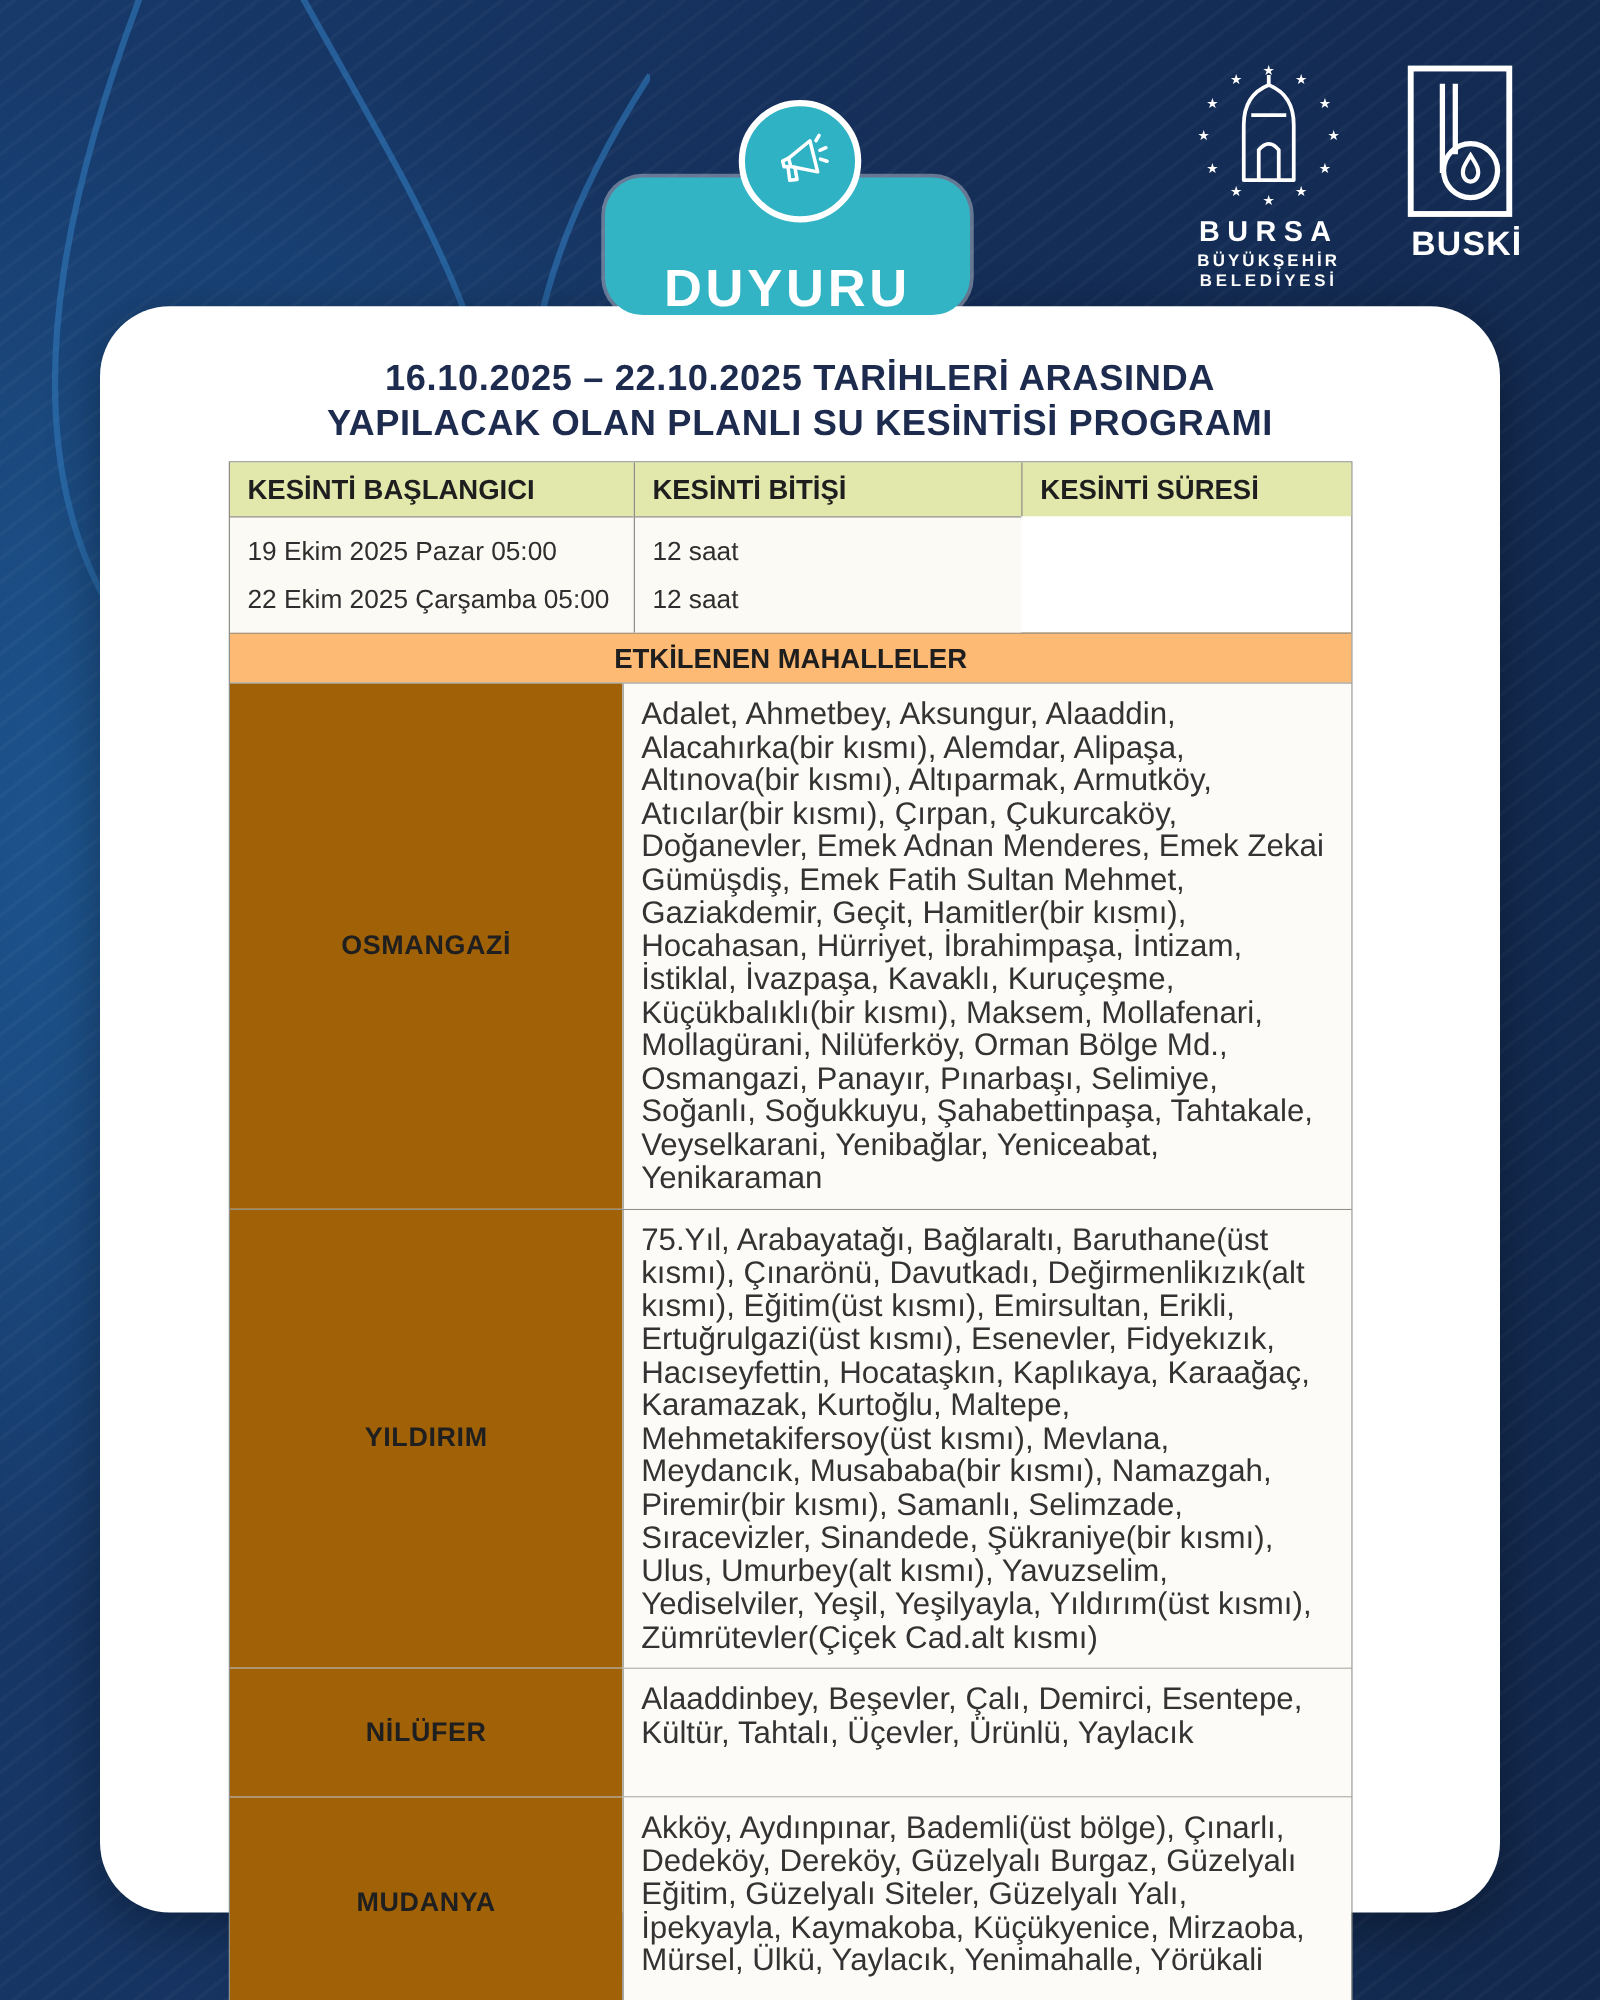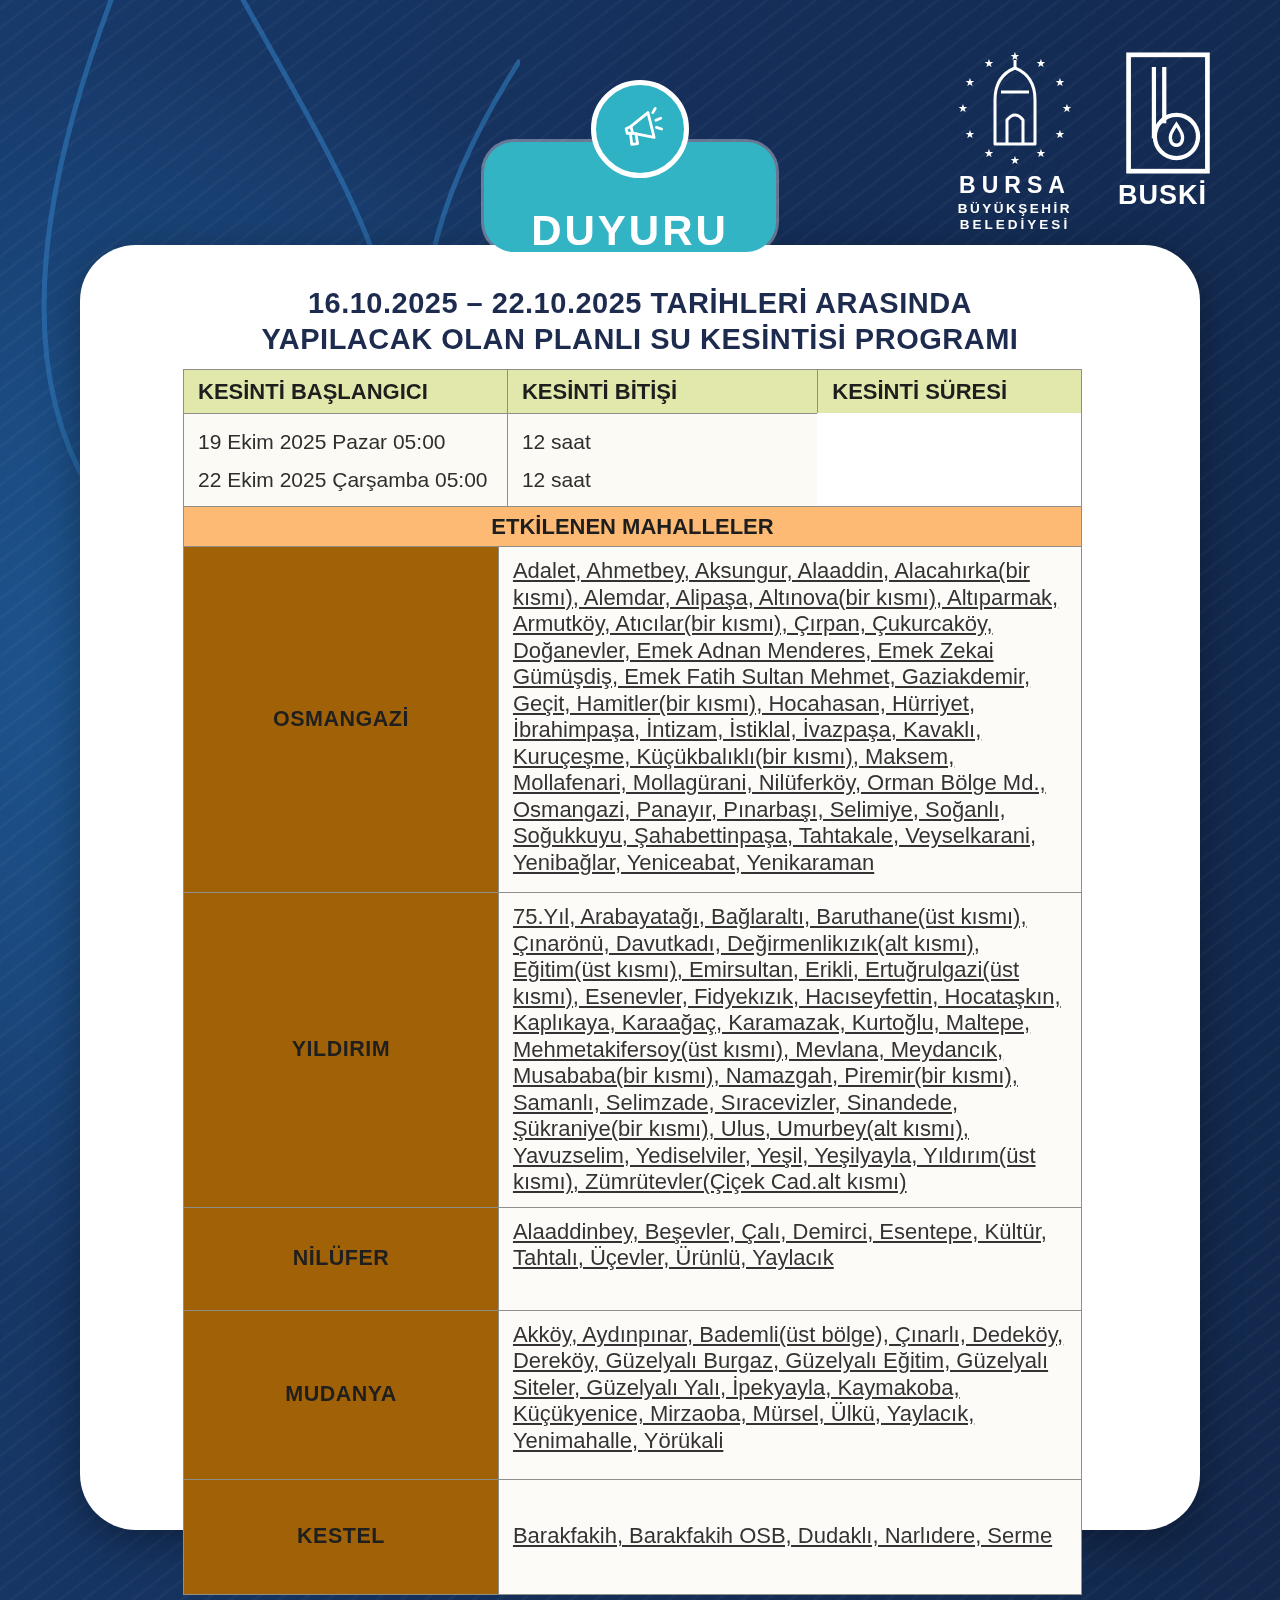--- a/index.html
+++ b/index.html
@@ -29,21 +29,21 @@
   .badge-label{color:#ffffff;font-size:42px;font-weight:700;letter-spacing:3px;line-height:1;}
   .badge-circle{
     position:absolute;left:591px;top:80px;width:88px;height:88px;border-radius:50%;
     background:#2fb2c3;border:5px solid #ffffff;z-index:6;
     display:flex;align-items:center;justify-content:center;
   }
   .logo-bursa{position:absolute;left:930px;top:48px;width:170px;text-align:center;color:#fff;}
   .logo-bursa .l1{font-size:23px;font-weight:800;letter-spacing:6px;margin-top:4px;text-align:center;}
   .logo-bursa .l2{font-size:13.5px;font-weight:800;letter-spacing:2.5px;margin-top:2px;}
   .logo-bursa .l3{font-size:13.5px;font-weight:800;letter-spacing:3px;margin-top:1px;}
-  .logo-buski{position:absolute;left:1118px;top:52px;width:100px;text-align:left;color:#fff;}
+  .logo-buski{position:absolute;left:1118px;top:52px;width:100px;text-align:right;color:#fff;}
   .logo-buski .name{font-size:27px;font-weight:800;letter-spacing:1px;margin-top:6px;}
   
   .card{
     position:absolute;left:80px;top:245px;width:1120px;height:1285px;
     background:#ffffff;border-radius:56px;box-shadow:0 10px 40px rgba(0,0,0,.35);
   }
   .title{margin-top:40px;text-align:center;color:#1d2b4e;font-weight:800;font-size:29px;line-height:1.25;letter-spacing:.5px;}
   
   .tablewrap{position:absolute;left:103px;top:124px;width:897px;border:1.6px solid #8f8f88;}
   .grid3{display:grid;grid-template-columns:36% 34.6% 29.4%;}
@@ -54,21 +54,21 @@
       padding:12px 0 14px 14px;color:#2e2e2e;font-size:21px;}
   .datecell:first-child{border-left:none;}
   .datecell div{margin:4px 0 14px 0;}
   .datecell div:last-child{margin-bottom:0;}
   .band{background:#fdba74;border-top:1.6px solid #8f8f88;text-align:center;
       font-weight:800;color:#1e1e1e;font-size:22px;padding:7px 0 6px 0;}
   .drow{display:grid;grid-template-columns:35% 65%;border-top:1.6px solid #8f8f88;}
   .dname{background:#a16207;display:flex;align-items:center;justify-content:center;
       font-weight:800;color:#1f1f1f;font-size:21.5px;letter-spacing:.5px;}
   .dareas{background:#fcfbf7;border-left:1.6px solid #8f8f88;color:#333333;
-      font-size:22px;line-height:26.5px;padding:11px 16px 11px 14px;text-decoration:underline;}
+      font-size:25px;line-height:26.5px;padding:11px 16px 11px 14px;}
   .h-osm{min-height:323px;} .h-yil{min-height:275px;} .h-nil{min-height:80px;}
   .h-mud{min-height:146px;} .h-kes{min-height:92px;}
 </style>
 </head>
 <body>
 
 <div class="bg"></div>
 <div class="bg-stripes"></div>
 <svg class="drop-art" width="560" height="760" viewBox="0 0 560 760">
   <g fill="none" stroke="#2e74b5" stroke-width="5" opacity="0.65">

